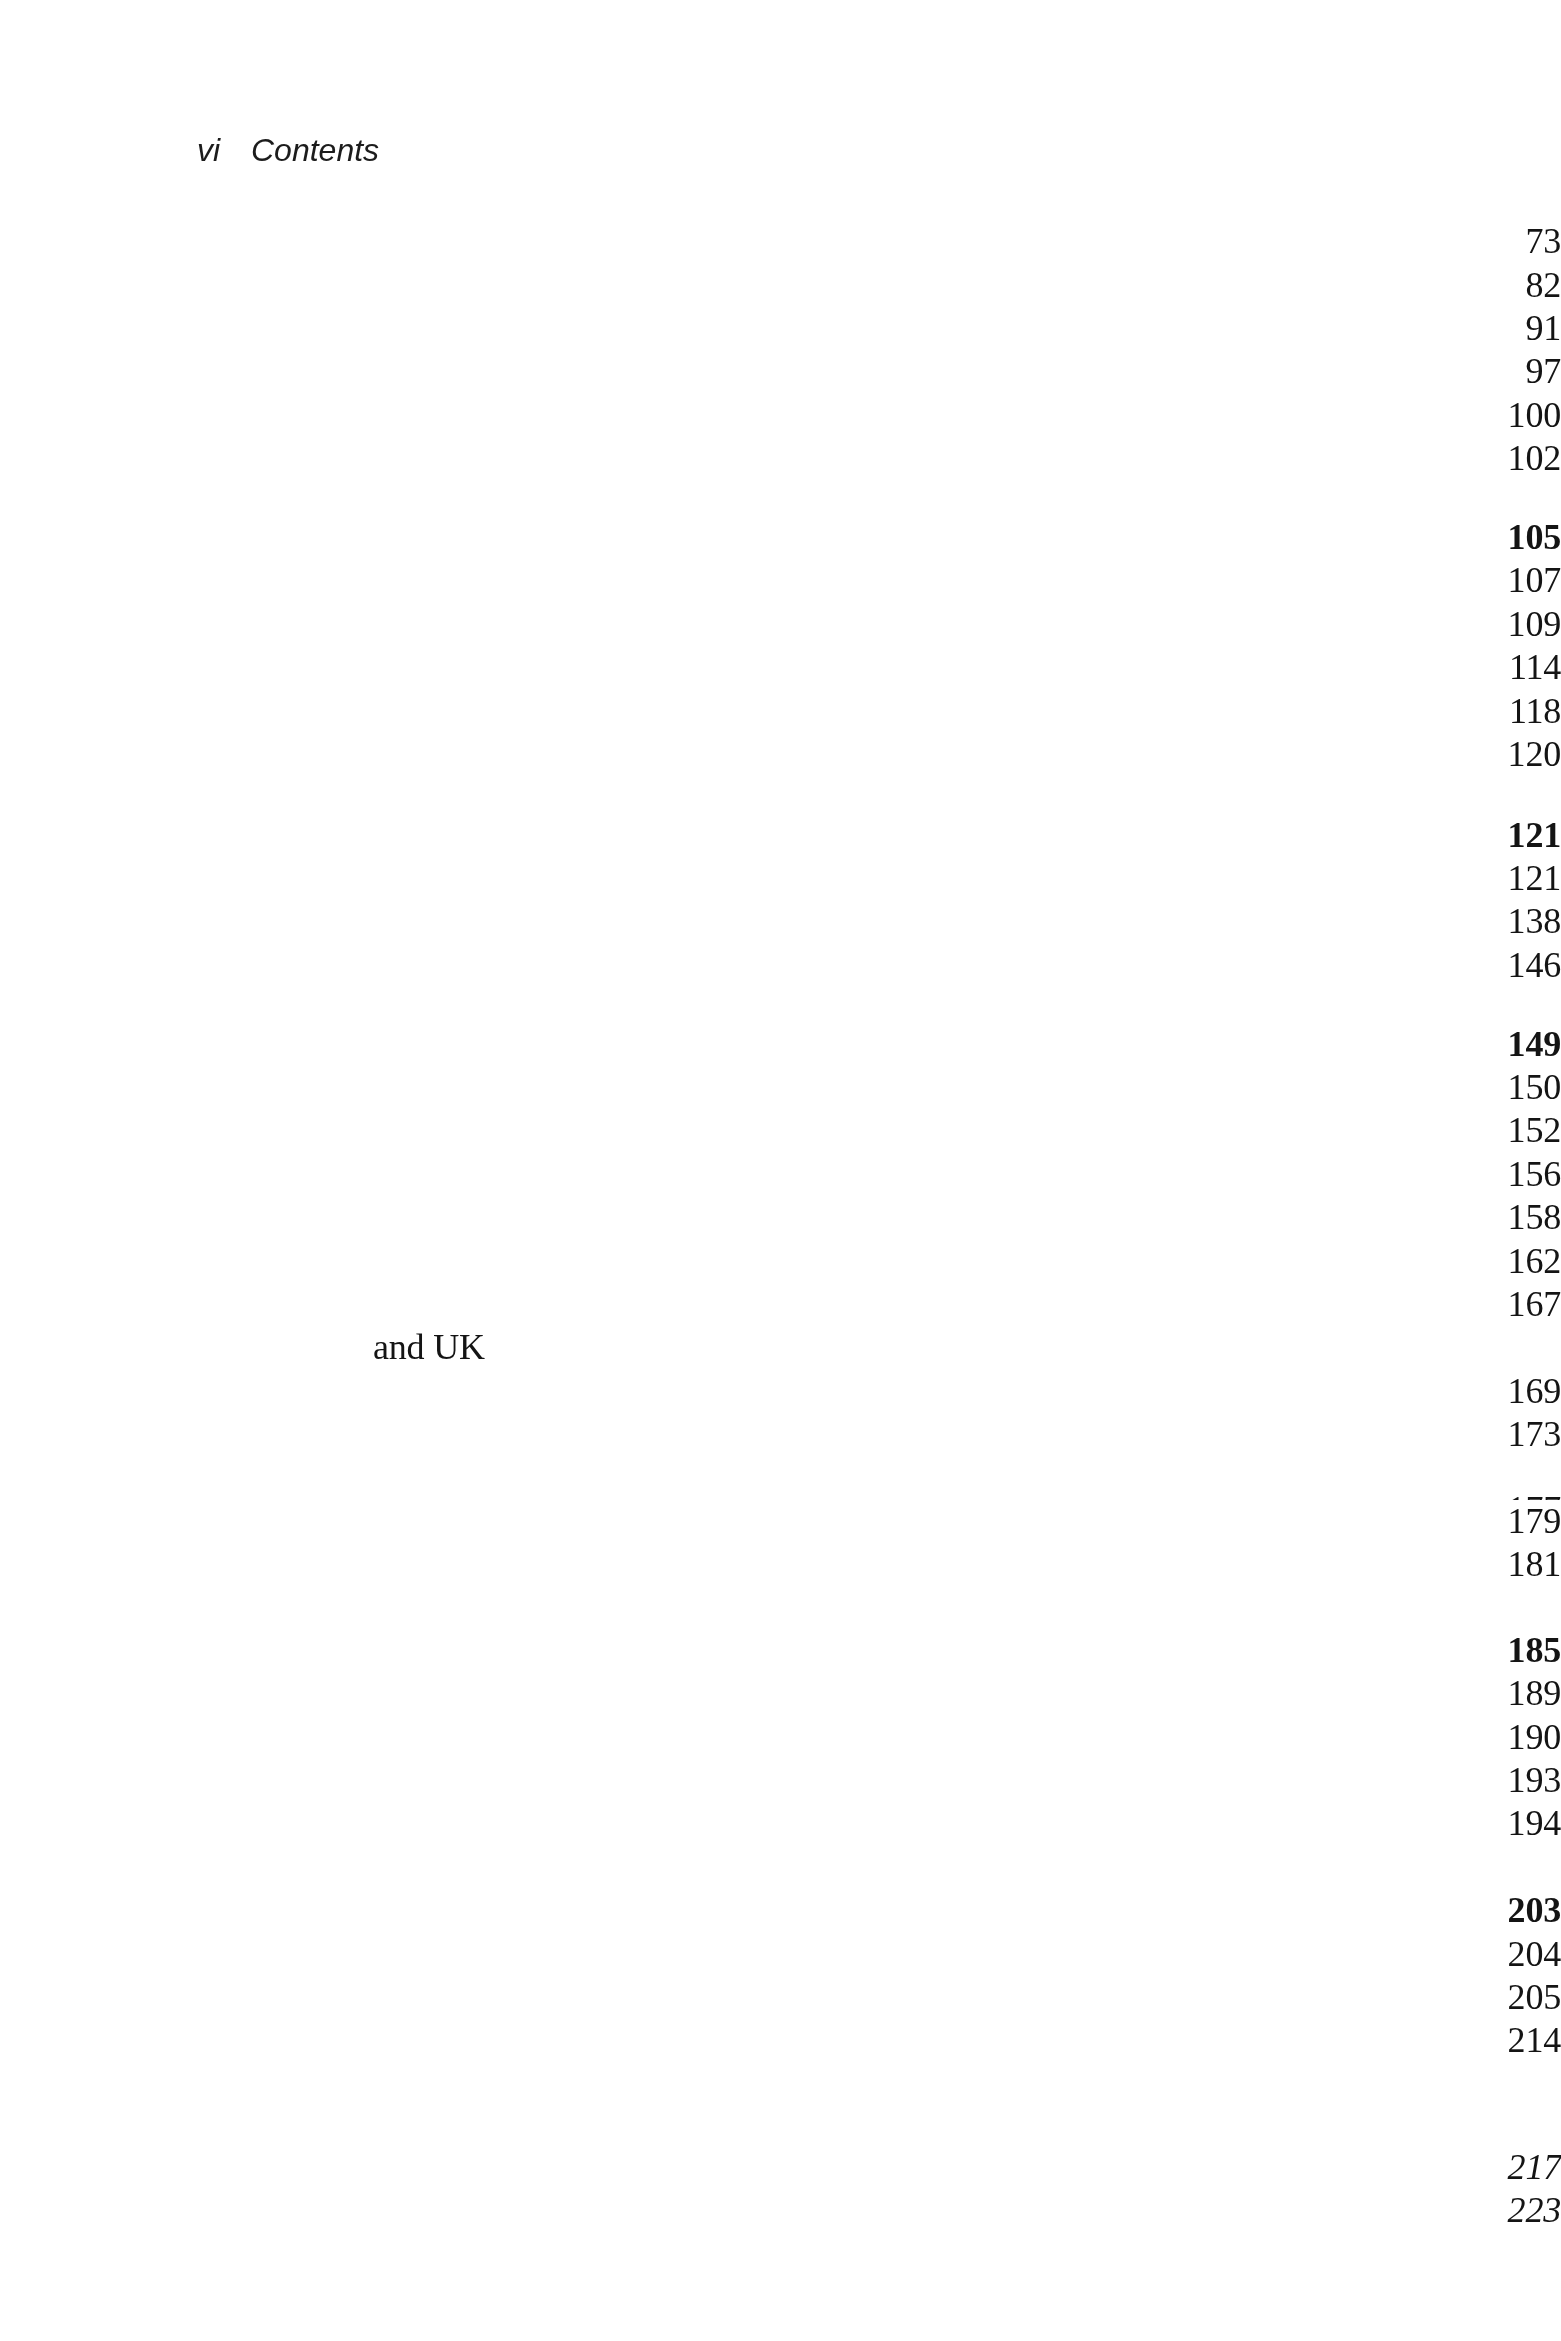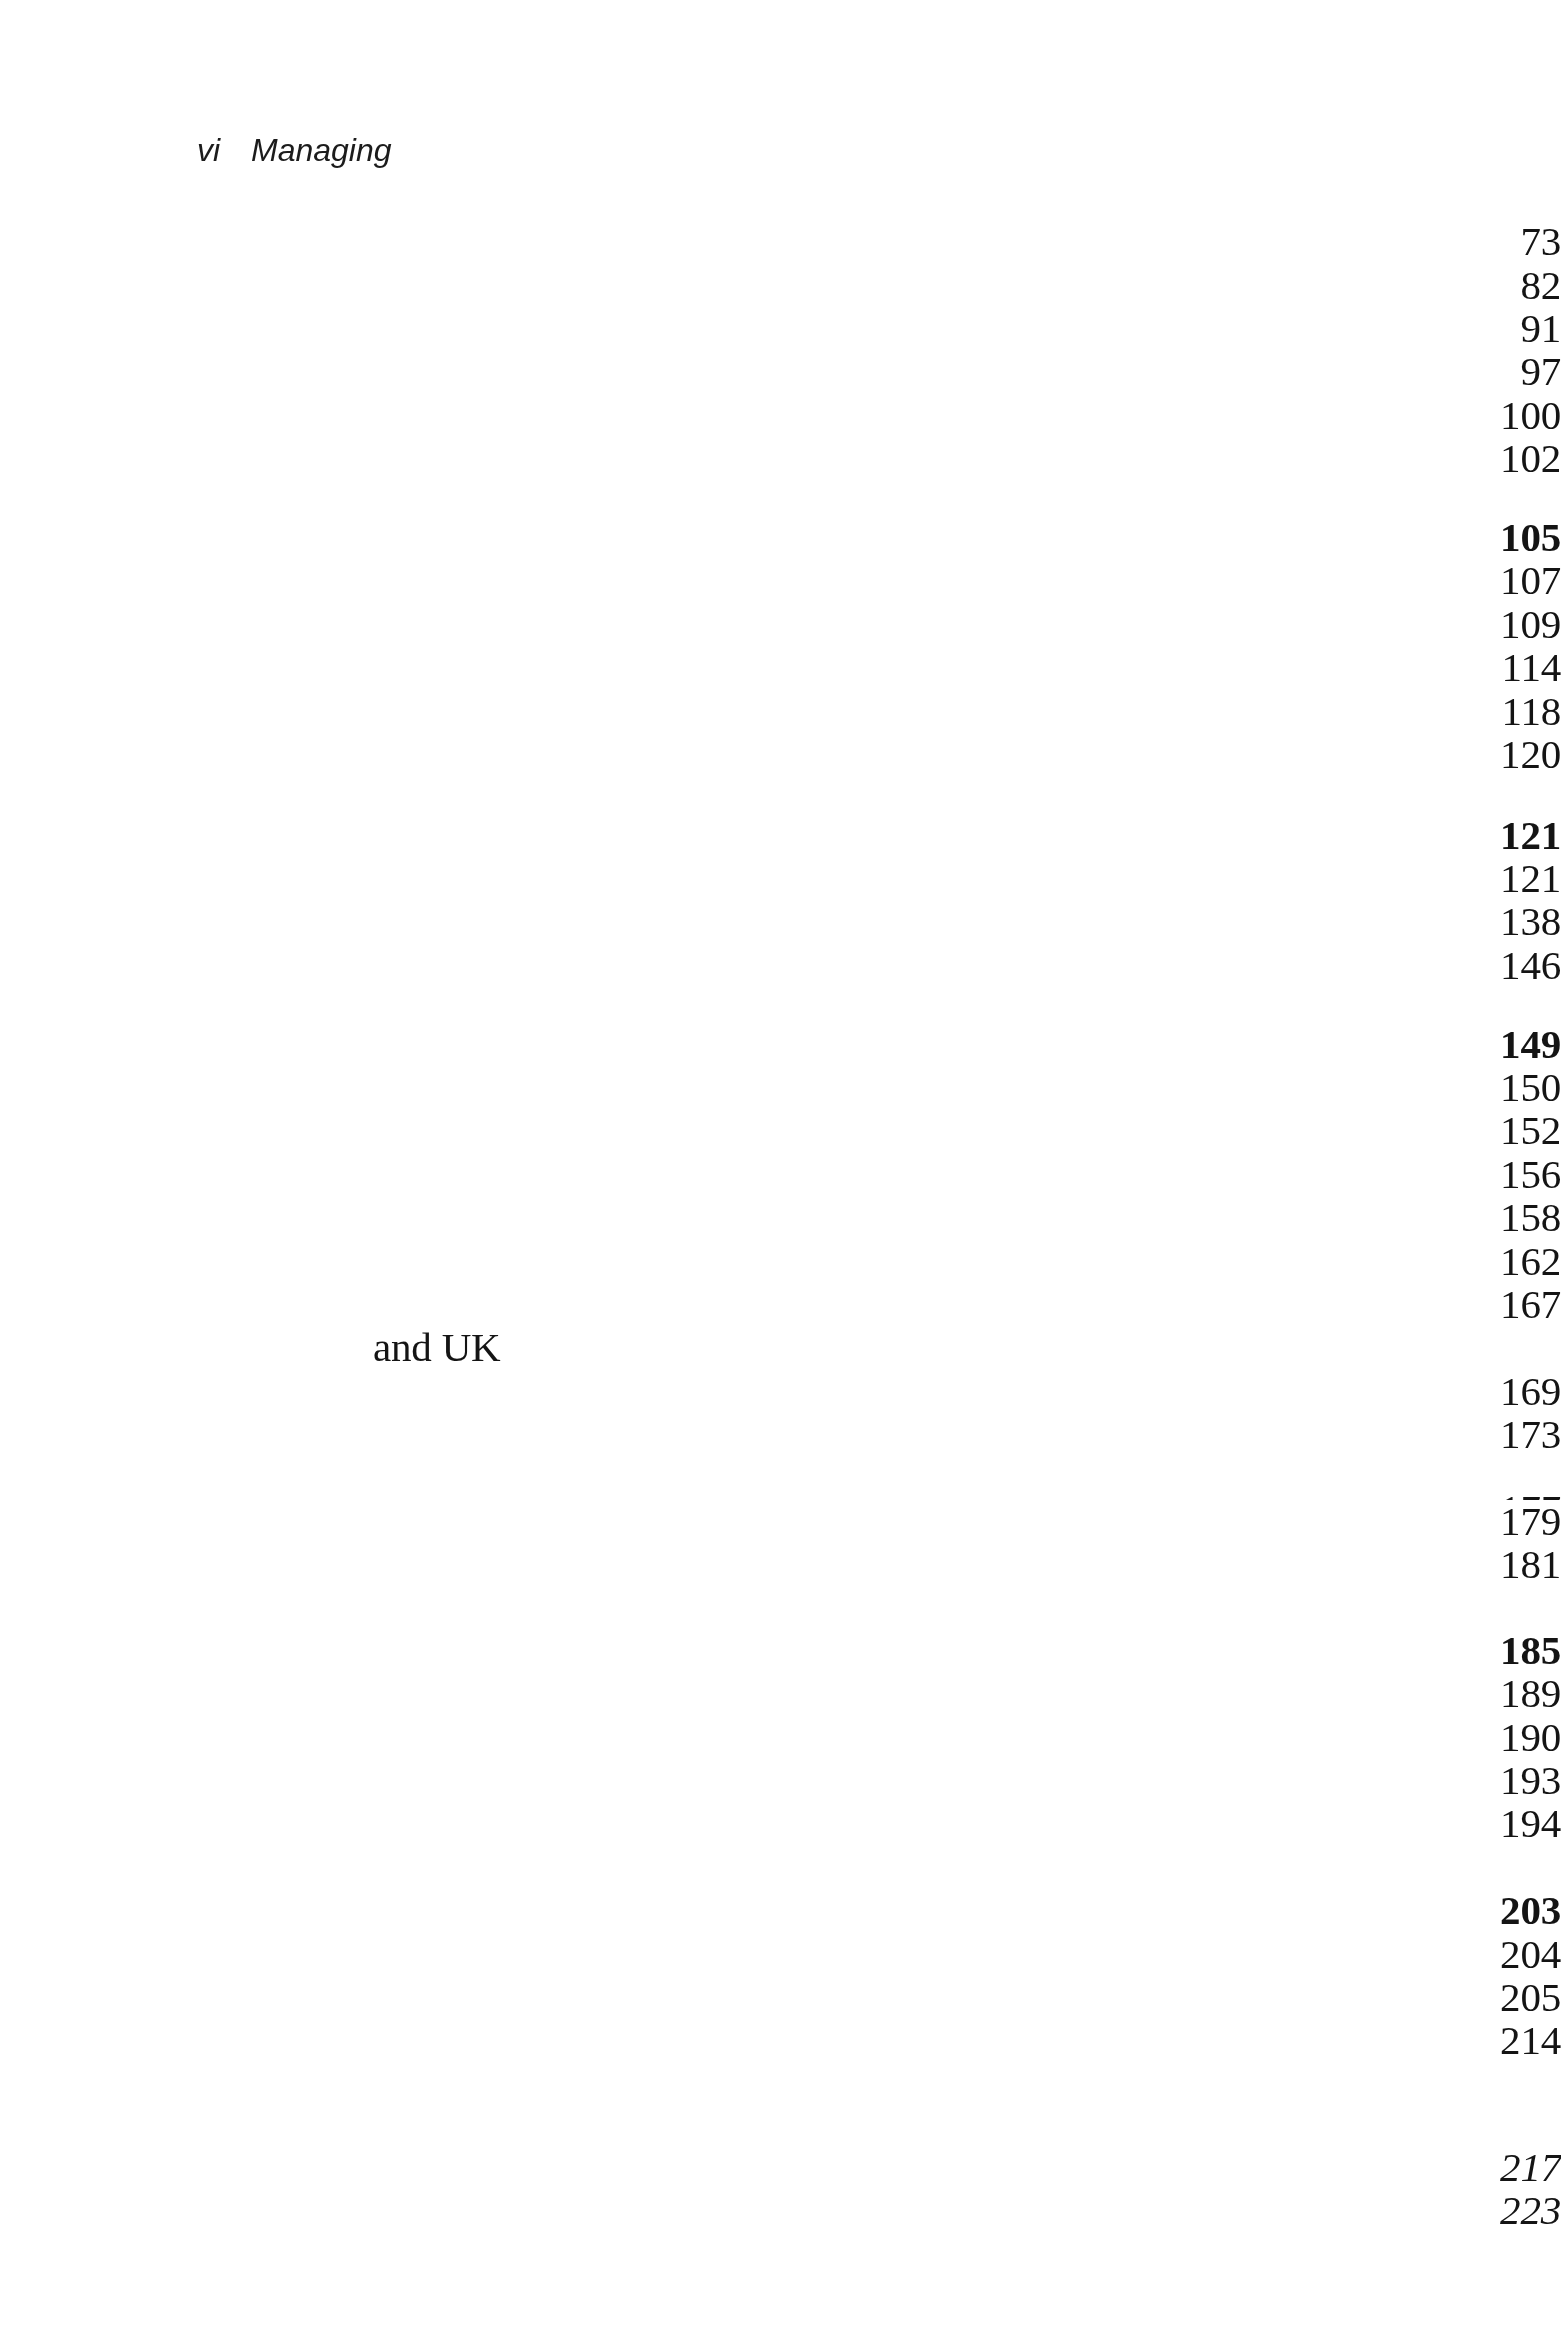--- a/index.html
+++ b/index.html
@@ -18,37 +18,37 @@
     font-family: "Liberation Sans", sans-serif;
     font-style: italic;
     font-size: 32px; line-height: 40px;
     color: #1c1c1c;
   }
   .running-head .folio { position: absolute; left: 197px; }
   .running-head .head-title { position: absolute; left: 251px; }
 
   .toc-row {
     position: absolute; left: 0; width: 1561px; height: 43px;
-    line-height: 43px; font-size: 41px; letter-spacing: -0.2px;
+    line-height: 43px; font-size: 36px; letter-spacing: -0.2px;
     white-space: nowrap;
   }
   .toc-row .num   { position: absolute; left: 196px; }
   .toc-row .label { position: absolute; left: 258px; }
   .toc-row.cont .label { left: 373px; text-align: center; }
   .toc-row .page  { position: absolute; right: 198px; text-align: right; }
   .toc-row.chapter { font-weight: 700; }
   .toc-row.back { font-style: italic; }
 </style>
 </head>
 <body>
 
 <div class="page">
   <div class="running-head">
     <span class="folio">vi</span>
-    <span class="head-title">Managing</span>
+    <span class="head-title">Contents</span>
   </div>
   <div id="toc-body">
       <div class="toc-row entry" style="top: 220px;">
         <span class="label">The packaging industry: structure and dynamics</span>
         <span class="page">73</span>
       </div>
       <div class="toc-row entry" style="top: 264px;">
         <span class="label">Returnable packaging</span>
         <span class="page">82</span>
       </div>

